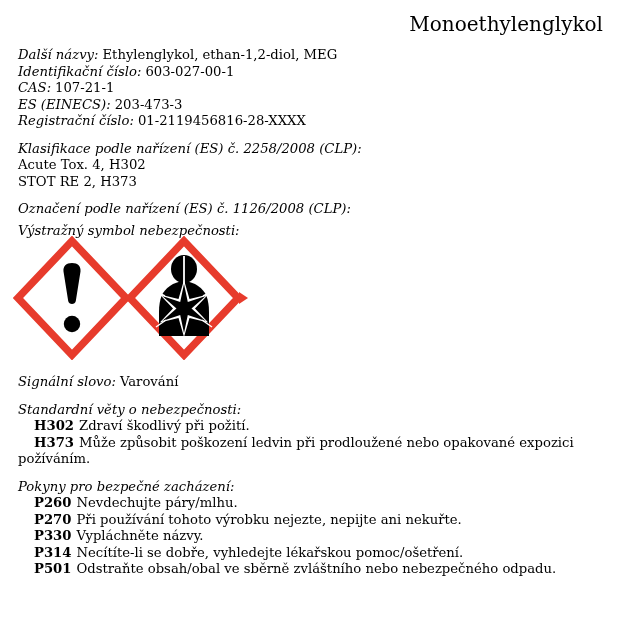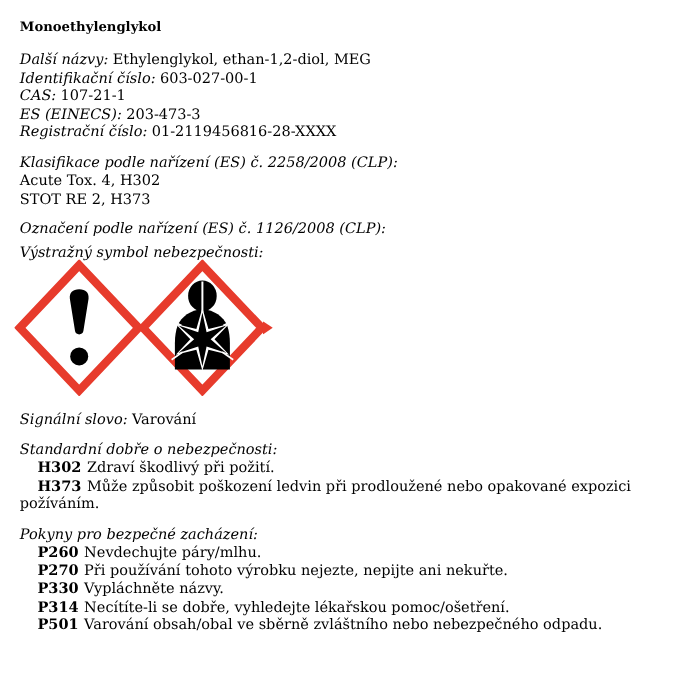--- a/index.html
+++ b/index.html
@@ -3,21 +3,21 @@
 <meta charset="utf-8">
 <style>
   html,body{margin:0;padding:0;background:#ffffff;}
   body{
     width:621px;height:630px;overflow:hidden;box-sizing:border-box;
     padding:12px 18px 0 18px;
     font-family:"DejaVu Serif","Liberation Serif",serif;
     font-size:13.2px;color:#000;
   }
   .title{
-    font-size:12px;font-weight:bold;text-align:left;
+    font-size:20px;font-weight:normal;text-align:right;
     margin:2px 0 13px 0;line-height:20px;
   }
   p{margin:0;line-height:16.5px;}
   .para{margin:0 0 11px 0;}
   .para-sm{margin:0 0 5px 0;}
   .lbl{font-weight:normal;font-style:italic;margin-right:4px;}
   .code{font-weight:bold;margin-right:5px;margin-left:16px;}
   .stmt-text{white-space:pre-wrap;}
   .pictos{
     display:flex;align-items:center;
@@ -84,21 +84,21 @@
   <svg class="clip-arrow" width="9" height="12" viewBox="0 0 9 12">
     <polygon points="0,0 9,6 0,12" fill="#e73b2c"></polygon>
   </svg>
 </div>
 
 <p class="para">
   <span class="lbl">Signální slovo:</span><span>Varování</span>
 </p>
 
 <div class="para">
-  <p><span class="lbl">Standardní dobře o nebezpečnosti:</span></p>
+  <p><span class="lbl">Standardní věty o nebezpečnosti:</span></p>
   <p>
     <span class="code">H302</span><span class="stmt-text">Zdraví škodlivý při požití.</span>
   </p>
   <p>
     <span class="code">H373</span><span class="stmt-text">Může způsobit poškození ledvin při prodloužené nebo opakované expozici  požíváním.</span>
   </p>
 </div>
 
 <div class="para">
   <p><span class="lbl">Pokyny pro bezpečné zacházení:</span></p>
@@ -108,15 +108,15 @@
   <p>
     <span class="code">P270</span><span class="stmt-text">Při používání tohoto výrobku nejezte, nepijte ani nekuřte.</span>
   </p>
   <p>
     <span class="code">P330</span><span class="stmt-text">Vypláchněte názvy.</span>
   </p>
   <p>
     <span class="code">P314</span><span class="stmt-text">Necítíte-li se dobře, vyhledejte lékařskou pomoc/ošetření.</span>
   </p>
   <p>
-    <span class="code">P501</span><span class="stmt-text">Varování obsah/obal ve sběrně zvláštního nebo nebezpečného odpadu.</span>
+    <span class="code">P501</span><span class="stmt-text">Odstraňte obsah/obal ve sběrně zvláštního nebo nebezpečného odpadu.</span>
   </p>
 </div>
 
 </body></html>

